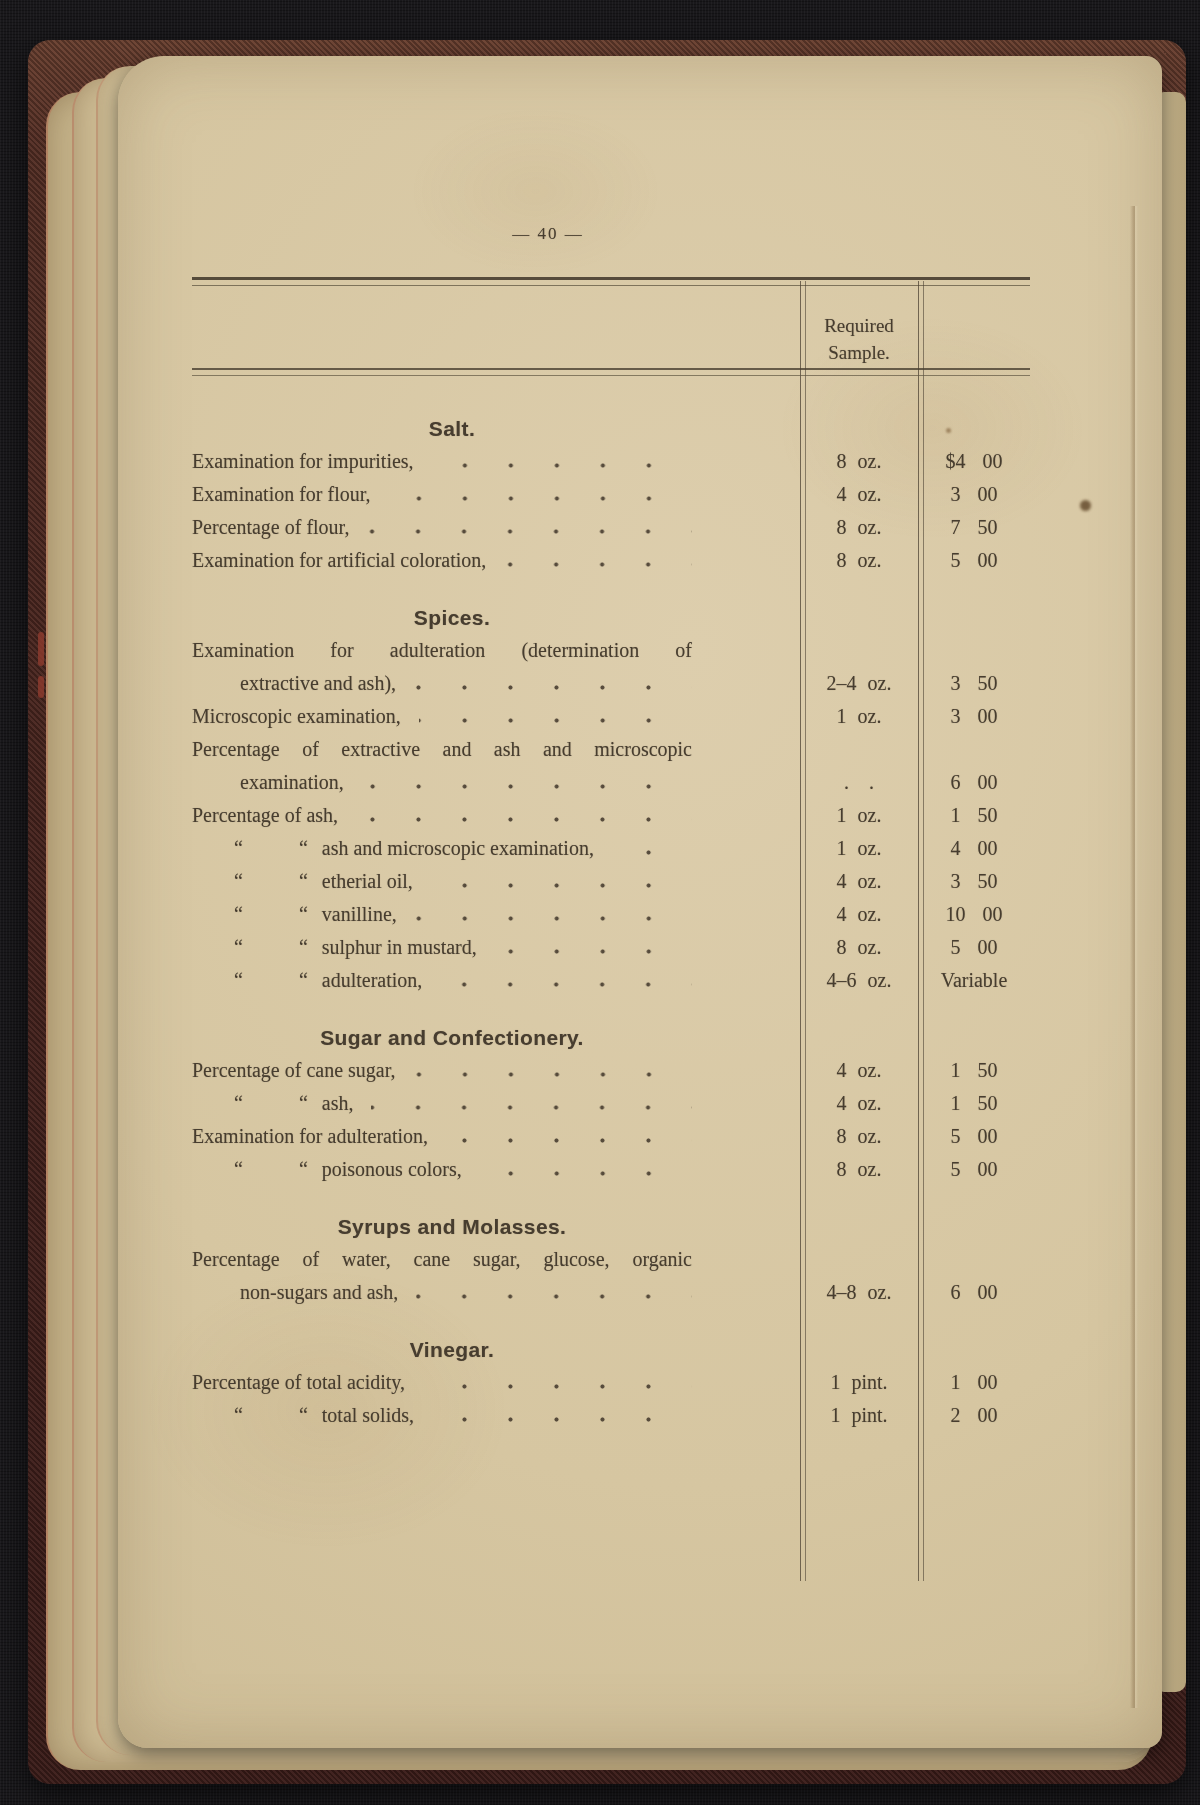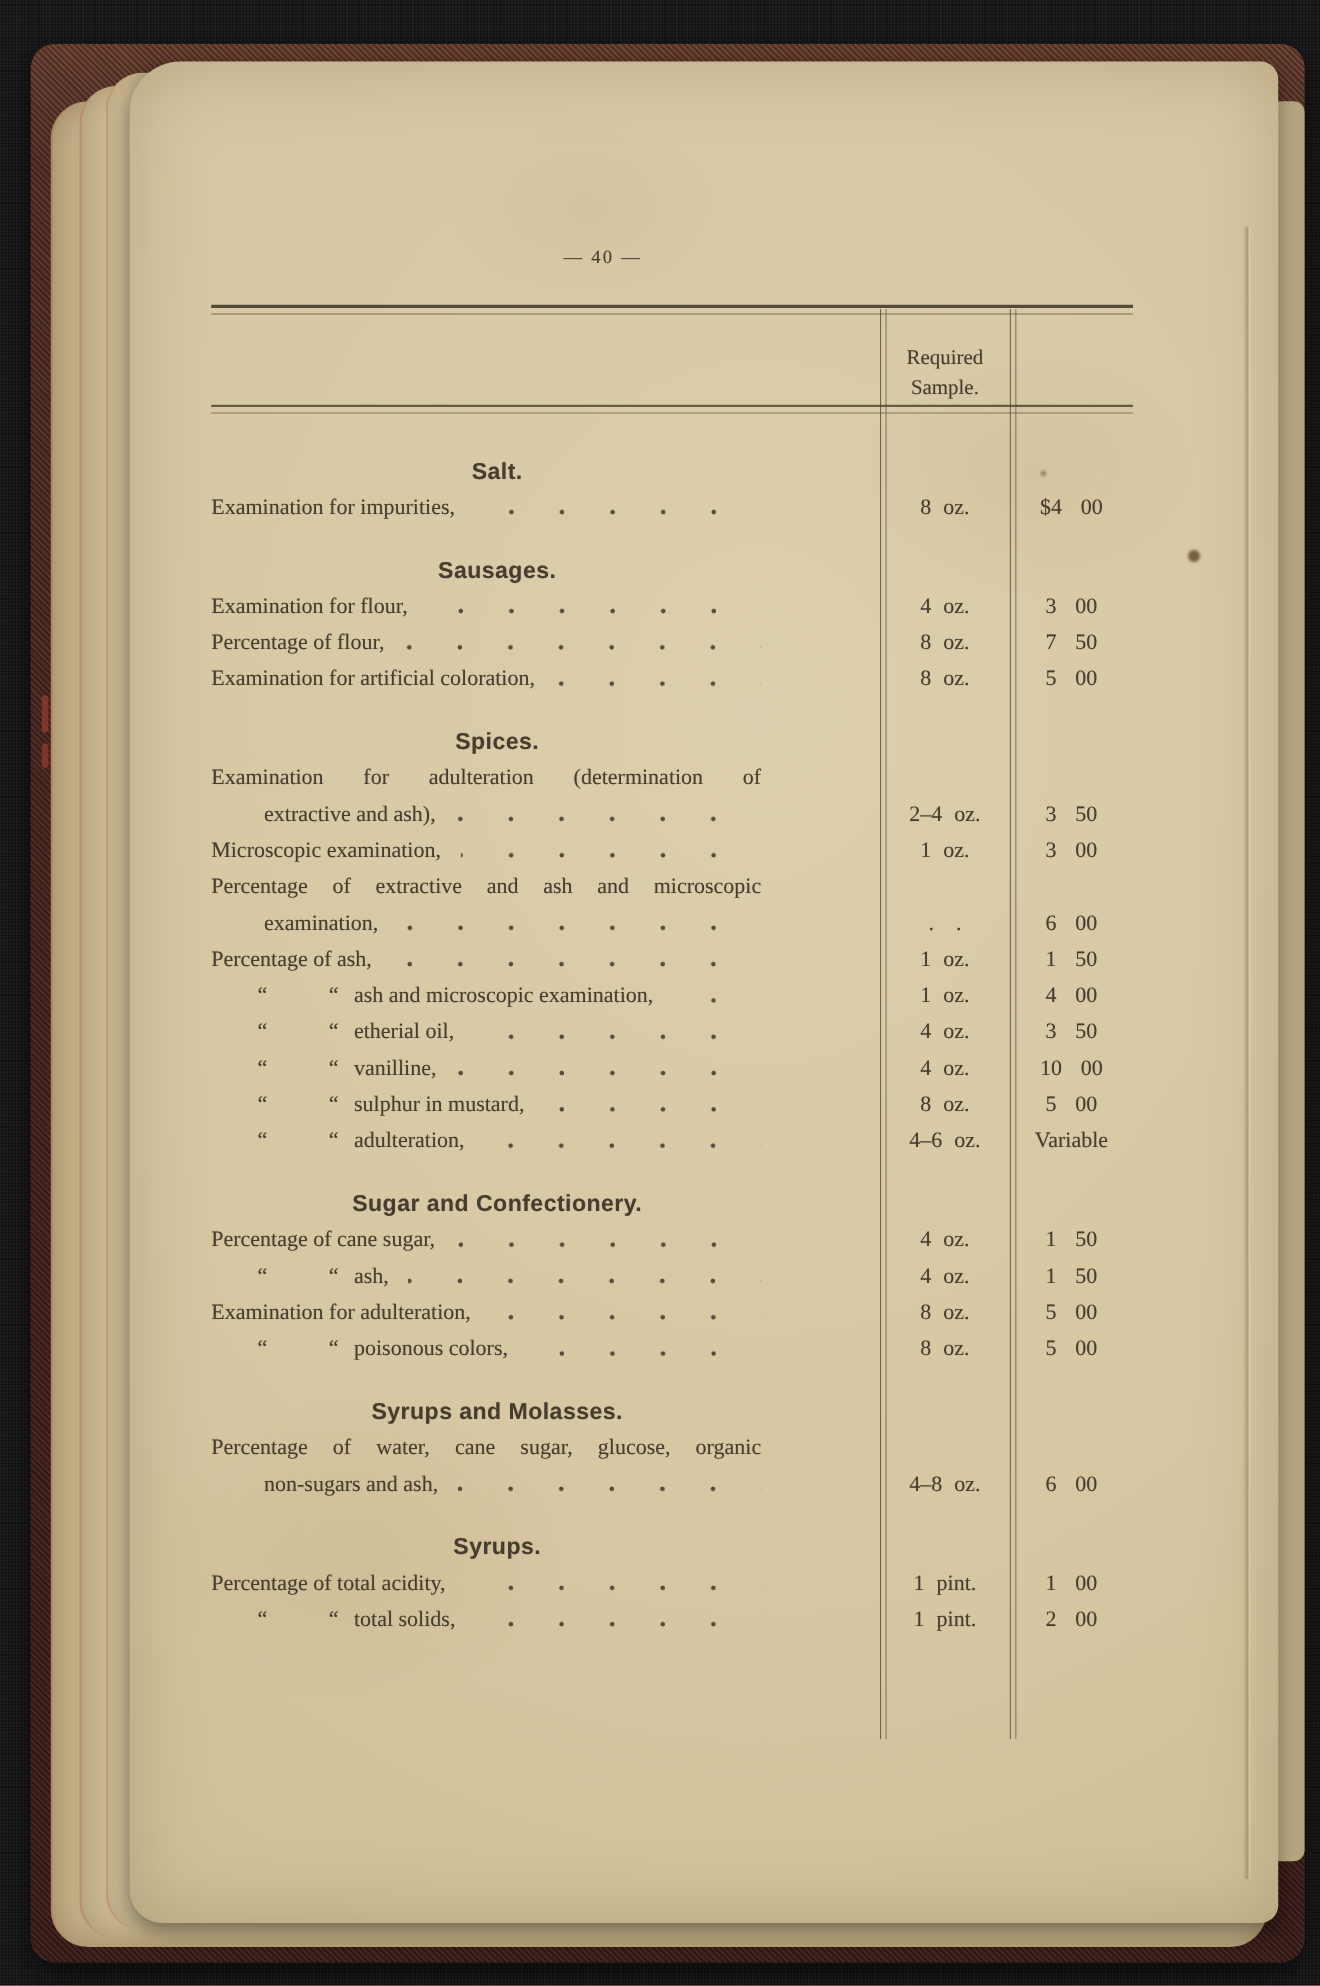--- a/index.html
+++ b/index.html
@@ -137,21 +137,20 @@
                 <div class="line">
                   <span class="lbl">Examination for impurities,</span>
                   <div class="dots"></div>
                 </div>
               </div>
               <div class="cell sample">8 oz.</div>
               <div class="cell charge">$4 00</div>
             </div>
           </div>
           <div class="section">
-            <div class="section-title">Sausages.</div>
             <div class="row">
               <div class="desc">
                 <div class="line">
                   <span class="lbl">Examination for flour,</span>
                   <div class="dots"></div>
                 </div>
               </div>
               <div class="cell sample">4 oz.</div>
               <div class="cell charge">3 00</div>
             </div>
@@ -336,21 +335,21 @@
                 <div class="line cont">
                   <span class="lbl">non-sugars and ash,</span>
                   <div class="dots"></div>
                 </div>
               </div>
               <div class="cell sample">4–8 oz.</div>
               <div class="cell charge">6 00</div>
             </div>
           </div>
           <div class="section">
-            <div class="section-title">Syrups.</div>
+            <div class="section-title">Vinegar.</div>
             <div class="row">
               <div class="desc">
                 <div class="line">
                   <span class="lbl">Percentage of total acidity,</span>
                   <div class="dots"></div>
                 </div>
               </div>
               <div class="cell sample">1 pint.</div>
               <div class="cell charge">1 00</div>
             </div>

